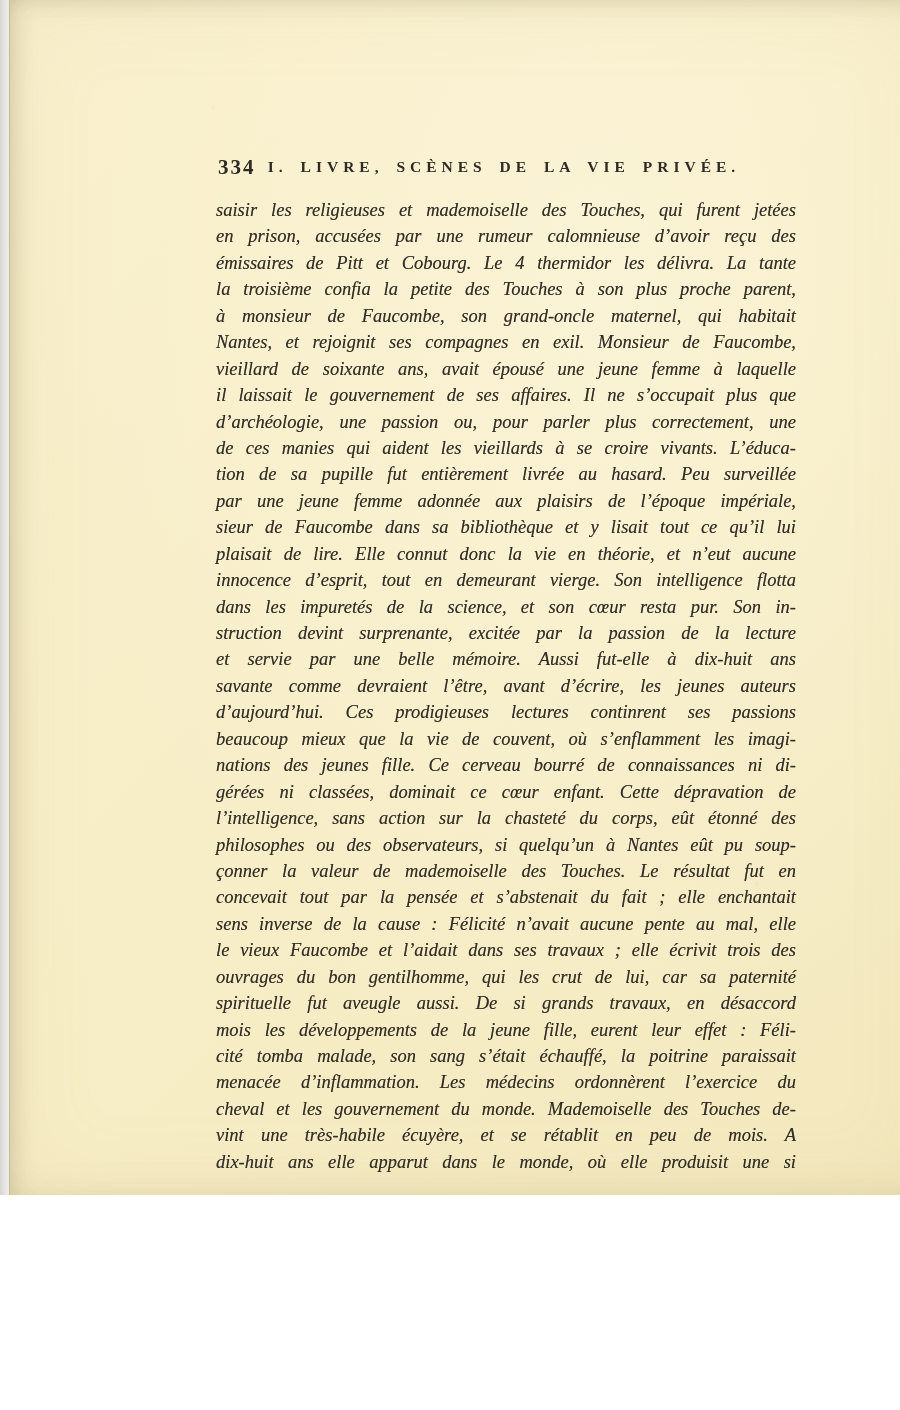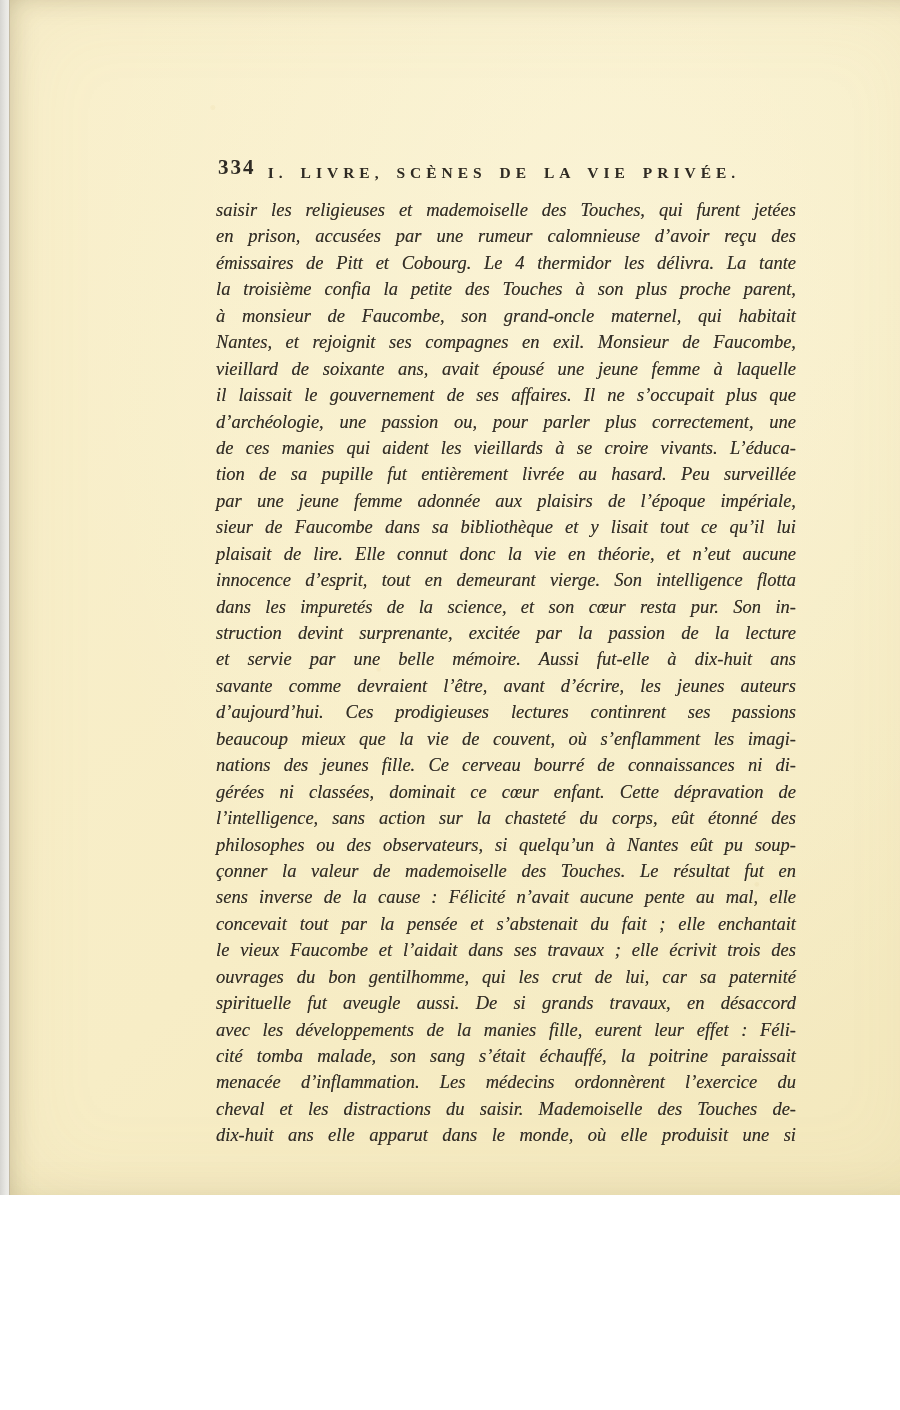--- a/index.html
+++ b/index.html
@@ -61,21 +61,20 @@
     left: 0;
     right: 4px;
     top: 3px;
     text-align: center;
     font-size: 15.5px;
     font-weight: 700;
     letter-spacing: 5px;
     word-spacing: 4px;
     white-space: nowrap;
     color: #2f2b24;
-    margin-top: 6px;
   }
   .body-text {
     position: absolute;
     left: 206px;
     top: 197px;
     width: 580px;
     color: #322e27;
     font-size: 18.5px;
     text-shadow: 0 0 0.5px rgba(55,48,36,0.55);
     font-style: italic;
@@ -118,25 +117,26 @@
         <div class="line">struction devint surprenante, excitée par la passion de la lecture</div>
         <div class="line">et servie par une belle mémoire. Aussi fut-elle à dix-huit ans</div>
         <div class="line">savante comme devraient l’être, avant d’écrire, les jeunes auteurs</div>
         <div class="line">d’aujourd’hui. Ces prodigieuses lectures continrent ses passions</div>
         <div class="line">beaucoup mieux que la vie de couvent, où s’enflamment les imagi-</div>
         <div class="line">nations des jeunes fille. Ce cerveau bourré de connaissances ni di-</div>
         <div class="line">gérées ni classées, dominait ce cœur enfant. Cette dépravation de</div>
         <div class="line">l’intelligence, sans action sur la chasteté du corps, eût étonné des</div>
         <div class="line">philosophes ou des observateurs, si quelqu’un à Nantes eût pu soup-</div>
         <div class="line">çonner la valeur de mademoiselle des Touches. Le résultat fut en</div>
+        <div class="line">concevait tout par la pensée et s’abstenait du fait ; elle enchantait</div>
         <div class="line">sens inverse de la cause : Félicité n’avait aucune pente au mal, elle</div>
-        <div class="line">concevait tout par la pensée et s’abstenait du fait ; elle enchantait</div>
         <div class="line">le vieux Faucombe et l’aidait dans ses travaux ; elle écrivit trois des</div>
         <div class="line">ouvrages du bon gentilhomme, qui les crut de lui, car sa paternité</div>
         <div class="line">spirituelle fut aveugle aussi. De si grands travaux, en désaccord</div>
-        <div class="line">avec les développements de la manies fille, eurent leur effet : Féli-</div>
+        <div class="line">mois les développements de la jeune fille, eurent leur effet : Féli-</div>
         <div class="line">cité tomba malade, son sang s’était échauffé, la poitrine paraissait</div>
         <div class="line">menacée d’inflammation. Les médecins ordonnèrent l’exercice du</div>
-        <div class="line">cheval et les distractions du saisir. Mademoiselle des Touches de-</div>
+        <div class="line">cheval et les gouvernement du monde. Mademoiselle des Touches de-</div>
+        <div class="line">vint une très-habile écuyère, et se rétablit en peu de mois. A</div>
         <div class="line">dix-huit ans elle apparut dans le monde, où elle produisit une si</div>
       </div>
   </div>
 </div>
 
 </body></html>

